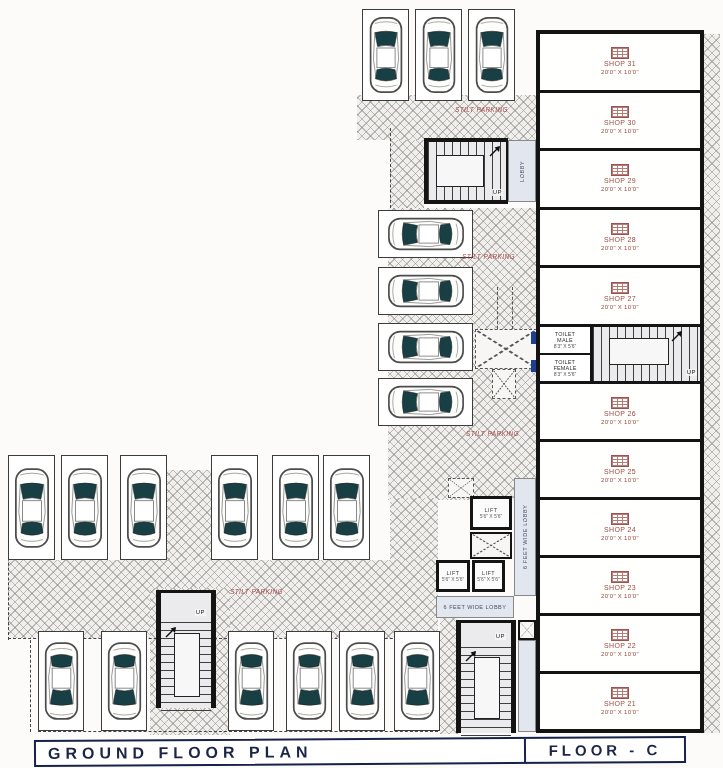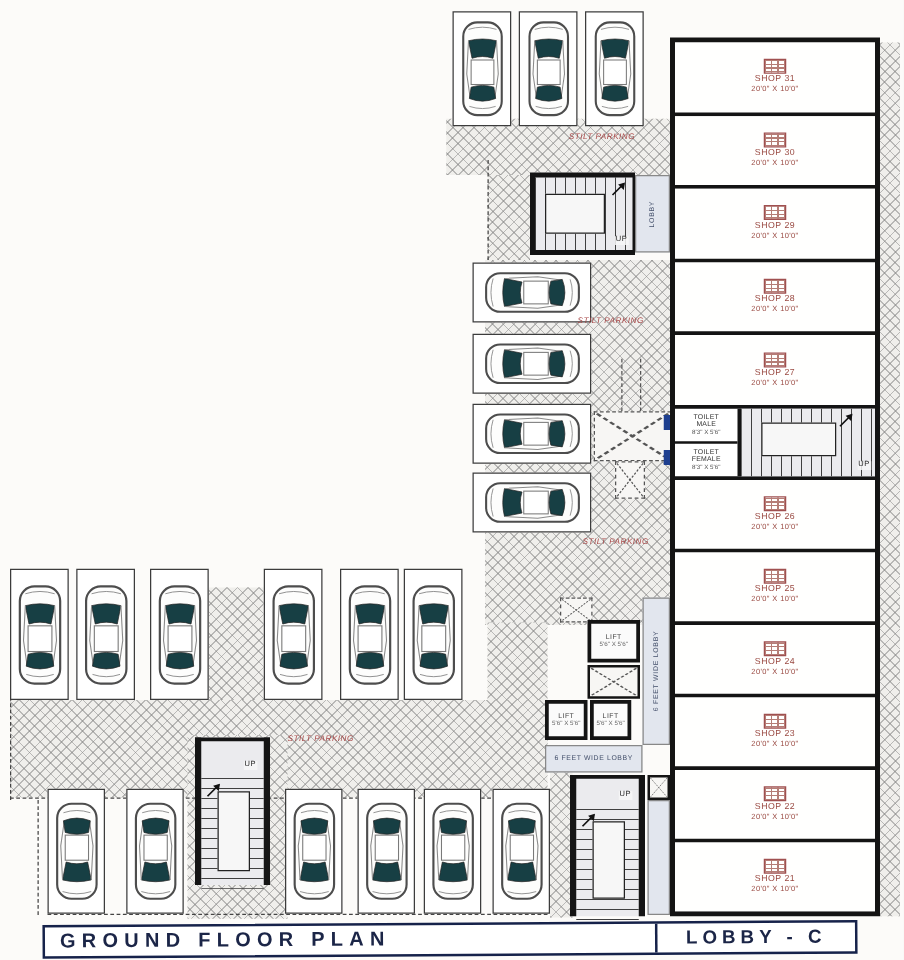--- a/index.html
+++ b/index.html
@@ -386,16 +386,16 @@
   <div class="abs doormark" style="left:531px;top:360px;width:5px;height:12px;"></div>
 
   <div class="abs stilt" style="left:455px;top:106px;">STILT PARKING</div>
   <div class="abs stilt" style="left:462px;top:253px;">STILT PARKING</div>
   <div class="abs stilt" style="left:466px;top:430px;">STILT PARKING</div>
   <div class="abs stilt" style="left:230px;top:588px;">STILT PARKING</div>
 
   <div class="abs titlebar">
     <div class="title-left">GROUND FLOOR PLAN</div>
     <div class="title-div"></div>
-    <div class="title-right">LOBBY - C</div>
+    <div class="title-right">FLOOR - C</div>
   </div>
 
 </div>
 
 </body></html>

